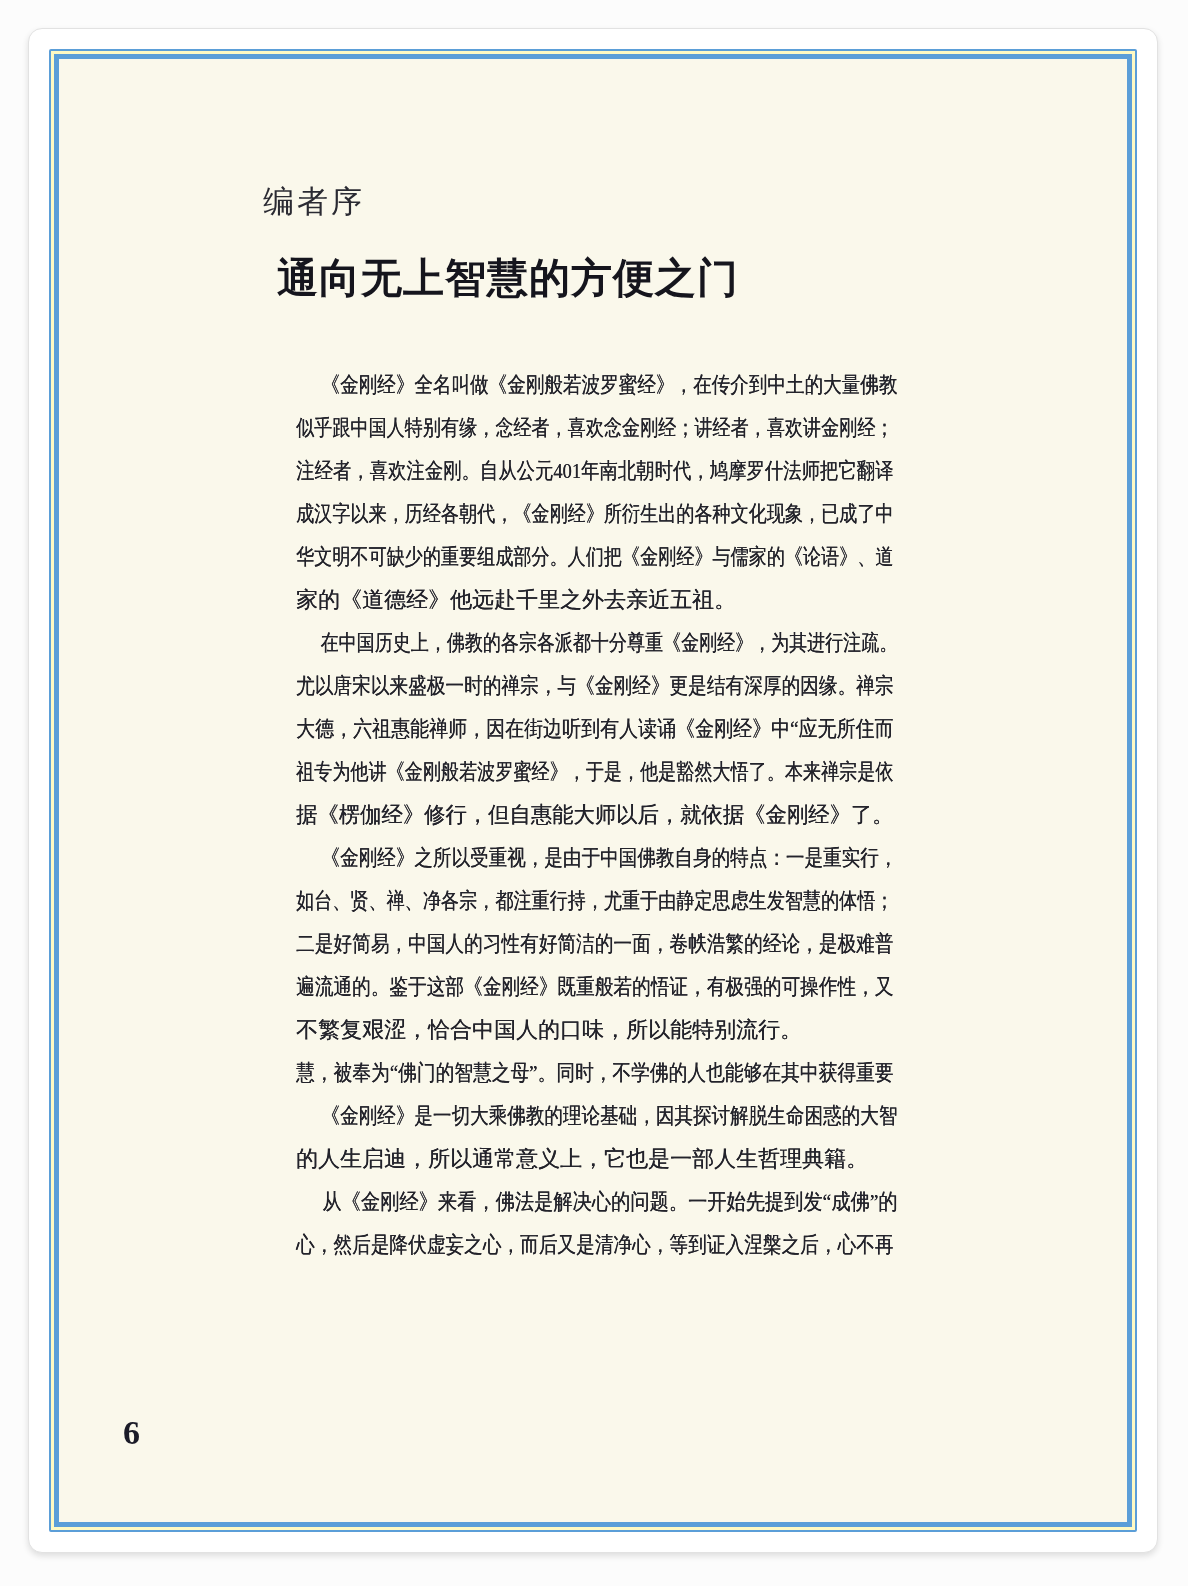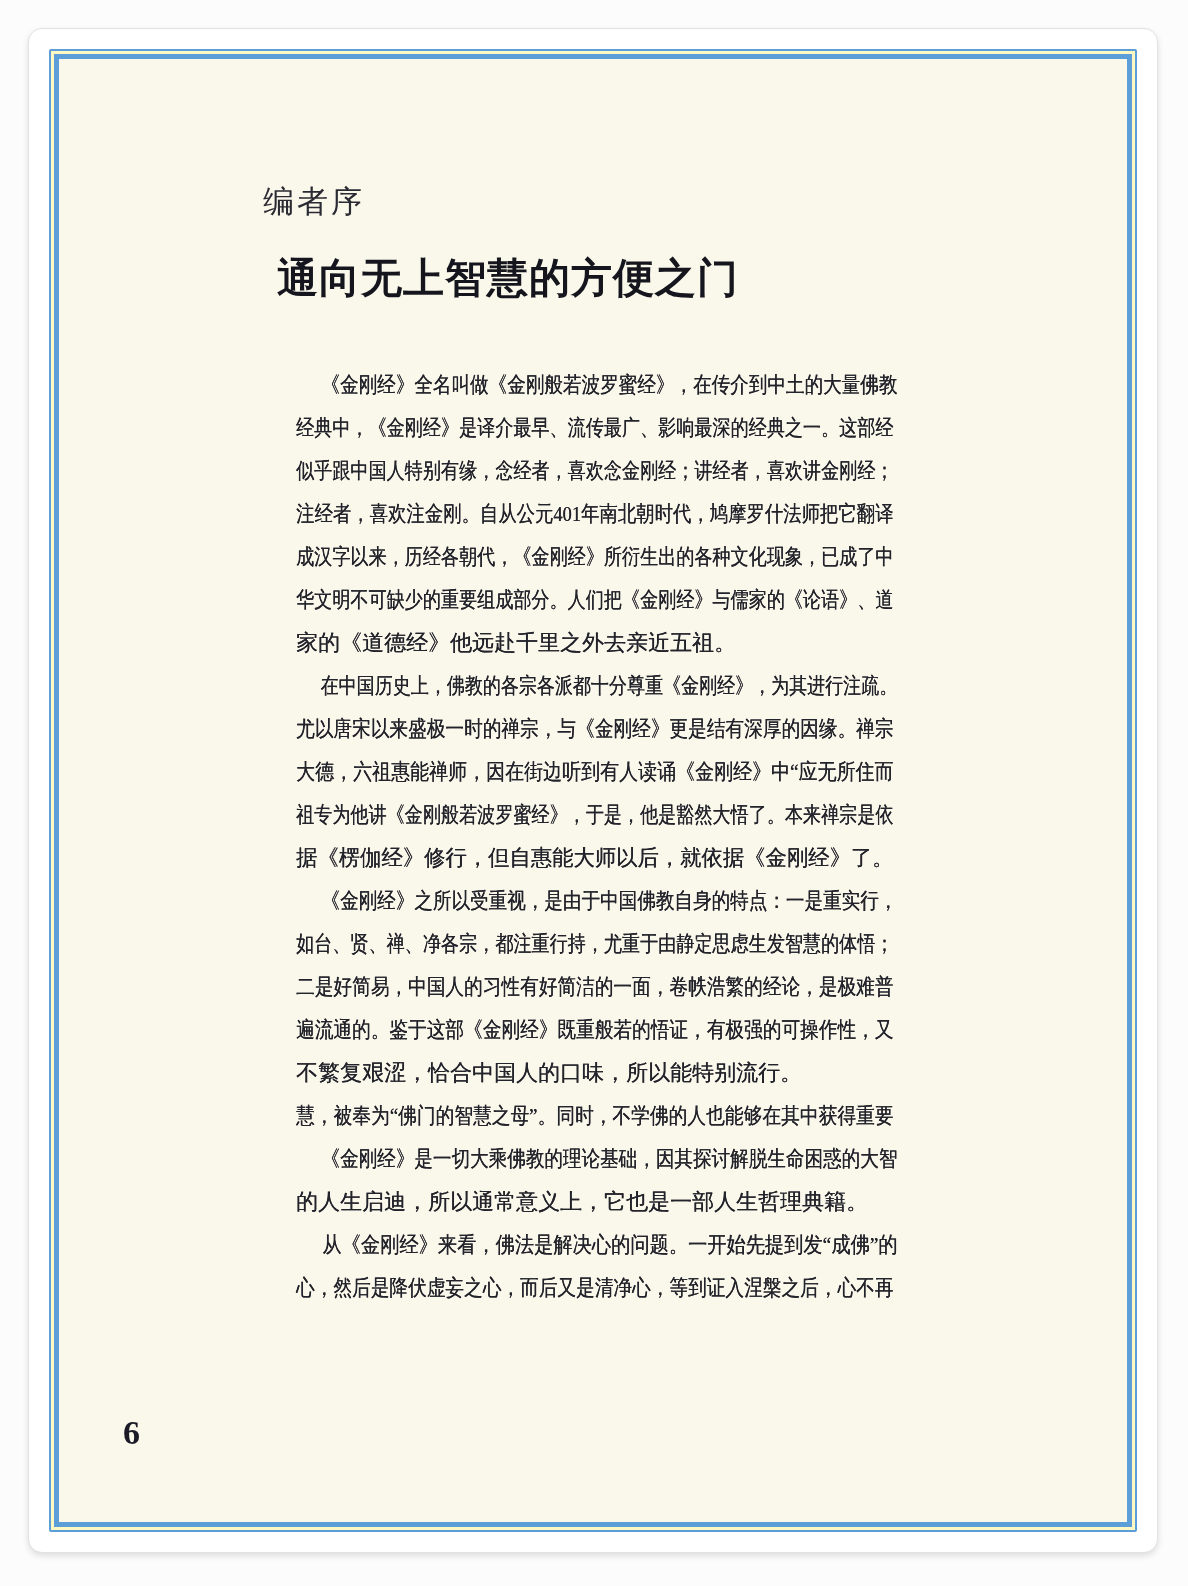--- a/index.html
+++ b/index.html
@@ -84,21 +84,20 @@
 </head>
 <body>
 
 <div class="card">
   <div class="frame-outer">
     <div class="frame-inner">
       <div class="section-label">编者序</div>
       <h1 class="page-title">通向无上智慧的方便之门</h1>
       <div class="body-text">
           <div class="bodyline first"><span class="linetext" style="transform: scaleX(0.844498);">《金刚经》全名叫做《金刚般若波罗蜜经》，在传介到中土的大量佛教</span></div>
-          <div class="bodyline"><span class="linetext" style="transform: scaleX(0.822844);">经典中，《金刚经》是译介最早、流传最广、影响最深的经典之一。这部经</span></div>
           <div class="bodyline"><span class="linetext" style="transform: scaleX(0.822844);">似乎跟中国人特别有缘，念经者，喜欢念金刚经；讲经者，喜欢讲金刚经；</span></div>
           <div class="bodyline"><span class="linetext" style="transform: scaleX(0.835503);">注经者，喜欢注金刚。自从公元401年南北朝时代，鸠摩罗什法师把它翻译</span></div>
           <div class="bodyline"><span class="linetext" style="transform: scaleX(0.822844);">成汉字以来，历经各朝代，《金刚经》所衍生出的各种文化现象，已成了中</span></div>
           <div class="bodyline"><span class="linetext" style="transform: scaleX(0.822844);">华文明不可缺少的重要组成部分。人们把《金刚经》与儒家的《论语》、道</span></div>
           <div class="bodyline"><span class="linetext">家的《道德经》他远赴千里之外去亲近五祖。</span></div>
           <div class="bodyline first"><span class="linetext" style="transform: scaleX(0.819026);">在中国历史上，佛教的各宗各派都十分尊重《金刚经》，为其进行注疏。</span></div>
           <div class="bodyline"><span class="linetext" style="transform: scaleX(0.848558);">尤以唐宋以来盛极一时的禅宗，与《金刚经》更是结有深厚的因缘。禅宗</span></div>
           <div class="bodyline"><span class="linetext" style="transform: scaleX(0.863559);">大德，六祖惠能禅师，因在街边听到有人读诵《金刚经》中“应无所住而</span></div>
           <div class="bodyline"><span class="linetext" style="transform: scaleX(0.822844);">祖专为他讲《金刚般若波罗蜜经》，于是，他是豁然大悟了。本来禅宗是依</span></div>
           <div class="bodyline"><span class="linetext" style="transform: scaleX(0.96978);">据《楞伽经》修行，但自惠能大师以后，就依据《金刚经》了。</span></div>

